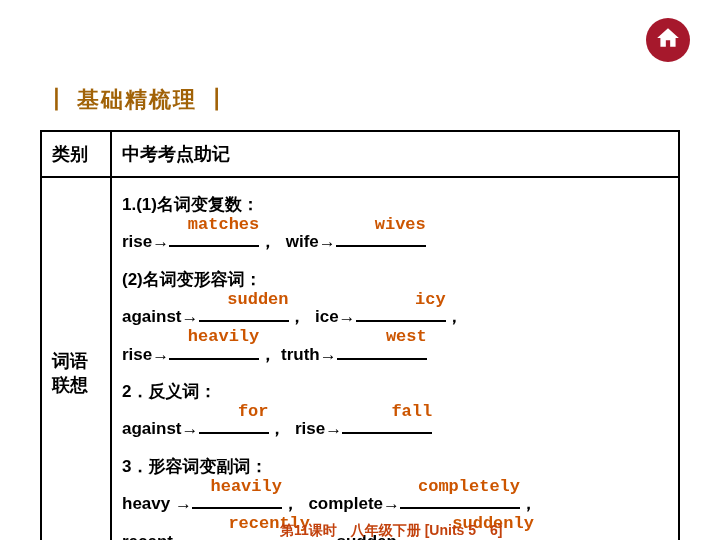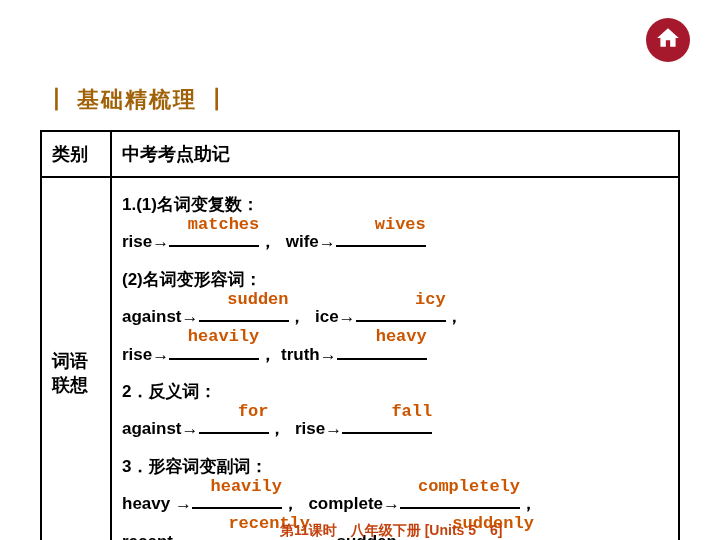--- a/index.html
+++ b/index.html
@@ -111,21 +111,21 @@
         <span>rise→</span><span class="blank med"><span class="ans">matches</span></span>，&nbsp;
         <span>wife→</span><span class="blank med"><span class="ans">wives</span></span>
       </div>
       <div class="row">(2)名词变形容词：</div>
       <div class="row">
         <span>against→</span><span class="blank med"><span class="ans">sudden</span></span>，&nbsp;
         <span>ice→</span><span class="blank med"><span class="ans">icy</span></span>，
       </div>
       <div class="row">
         <span>rise→</span><span class="blank med"><span class="ans">heavily</span></span>，
-        <span>truth→</span><span class="blank med"><span class="ans">heavy</span></span>
+        <span>truth→</span><span class="blank med"><span class="ans">west</span></span>
       </div>
       <div class="row">2．反义词：</div>
       <div class="row">
         <span>against→</span><span class="blank short"><span class="ans">for</span></span>，&nbsp;
         <span>rise→</span><span class="blank med"><span class="ans">fall</span></span>
       </div>
       <div class="row">3．形容词变副词：</div>
       <div class="row">
         <span>heavy →</span><span class="blank med"><span class="ans">heavily</span></span>，&nbsp;
         <span>complete→</span><span class="blank long"><span class="ans">completely</span></span>，

